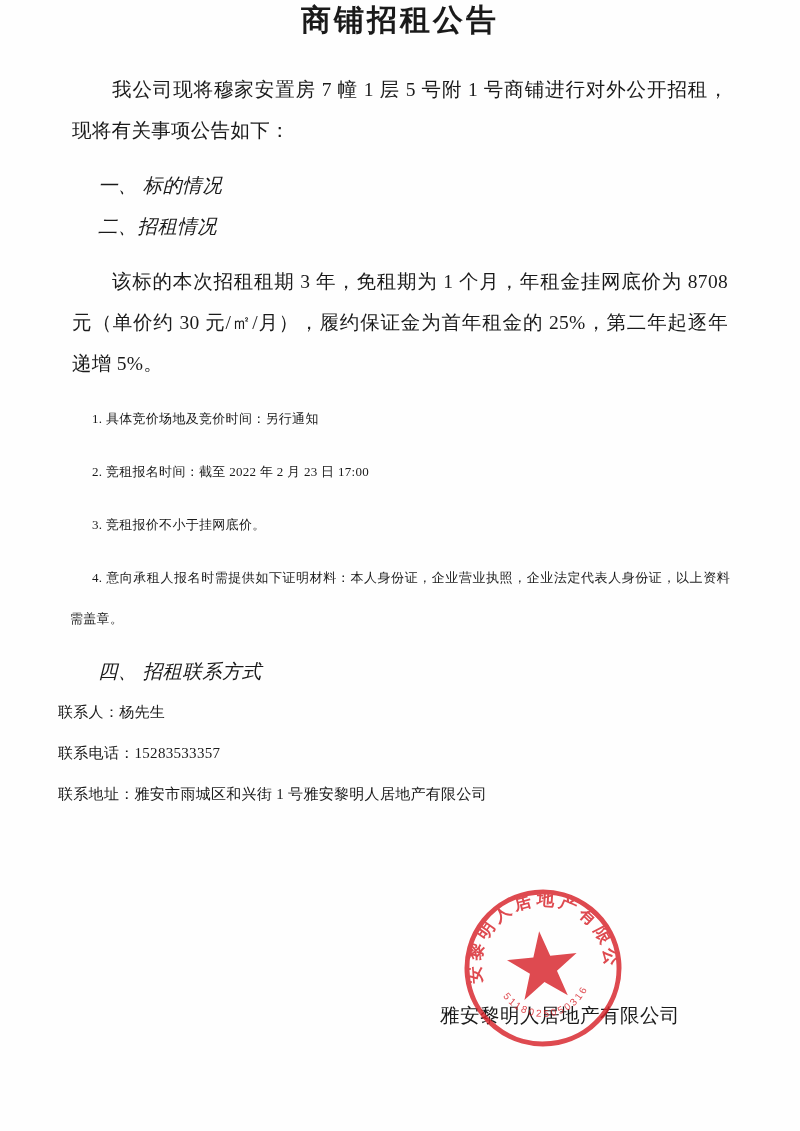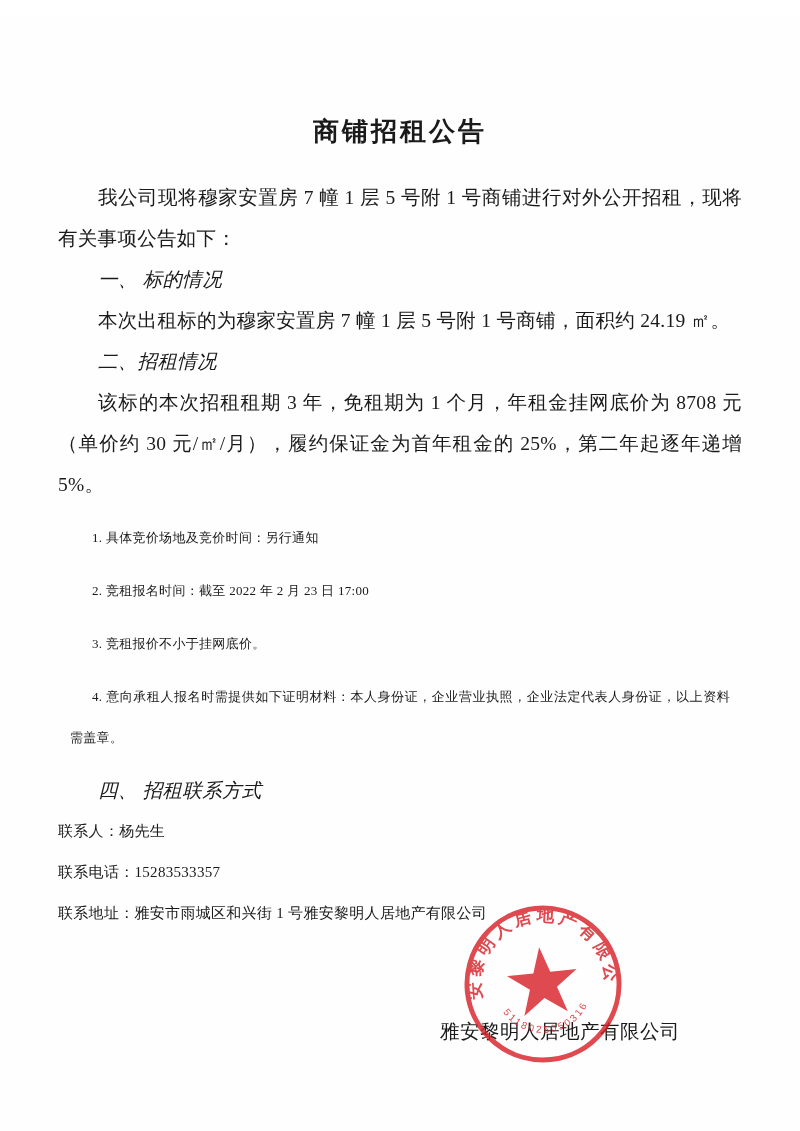--- a/index.html
+++ b/index.html
@@ -28,35 +28,34 @@
     color: #c9c9c9;
     font-size: 11px;
     letter-spacing: 1px;
   }
   .corner-tl { top: 26px; left: 48px; }
   .corner-tr { top: 26px; right: 48px; }
   .corner-tm { top: 36px; left: 50%; transform: translateX(-50%); font-size: 9px; }
 
   .doc-title {
     text-align: center;
-    font-size: 26px;
+    font-size: 30px;
     font-weight: bold;
     letter-spacing: 3px;
-    margin: 16px;
-    padding-top: 98px;
+    margin: 0;
     padding-bottom: 6px;
     font-family: "Liberation Serif", "DejaVu Serif", serif;
   }
 
   .body-block {
     margin-top: 22px;
   }
 
   p.para {
-    margin: 0;
+    margin: 14px;
     font-size: 19.5px;
     line-height: 41px;
     text-align: justify;
     text-justify: inter-ideograph;
     letter-spacing: 0.3px;
   }
   p.indent2 {
     text-indent: 40px;
   }
   p.section-head {
@@ -116,21 +115,20 @@
 
   <div class="corner-mark corner-tm"></div>
   <div class="corner-mark corner-tl"></div>
   <div class="corner-mark corner-tr"></div>
 
   <h1 class="doc-title">商铺招租公告</h1>
 
   <div class="body-block">
     <p class="para indent2">我公司现将穆家安置房 7 幢 1 层 5 号附 1 号商铺进行对外公开招租，现将有关事项公告如下：</p>
     <p class="section-head">一、 标的情况</p>
-    <p class="para indent2">本次出租标的为穆家安置房 7 幢 1 层 5 号附 1 号商铺，面积约 24.19 ㎡。</p>
     <p class="section-head">二、招租情况</p>
     <p class="para indent2">该标的本次招租租期 3 年，免租期为 1 个月，年租金挂网底价为 8708 元（单价约 30 元/㎡/月），履约保证金为首年租金的 25%，第二年起逐年递增 5%。</p>
 
     <p class="numbered">1. 具体竞价场地及竞价时间：另行通知</p>
     <p class="numbered">2. 竞租报名时间：截至 2022 年 2 月 23 日 17:00</p>
     <p class="numbered">3. 竞租报价不小于挂网底价。</p>
     <p class="numbered">4. 意向承租人报名时需提供如下证明材料：本人身份证，企业营业执照，企业法定代表人身份证，以上资料需盖章。</p>
 
     <p class="section-head">四、 招租联系方式</p>
     <p class="contact-line">联系人：杨先生</p>

